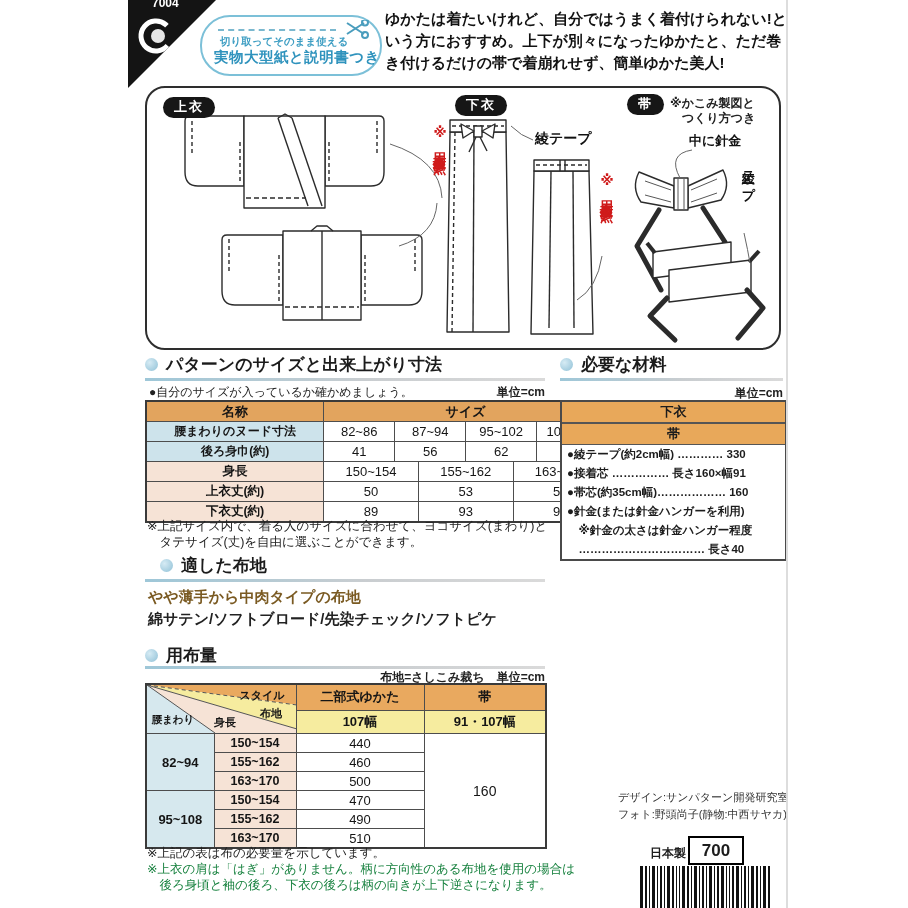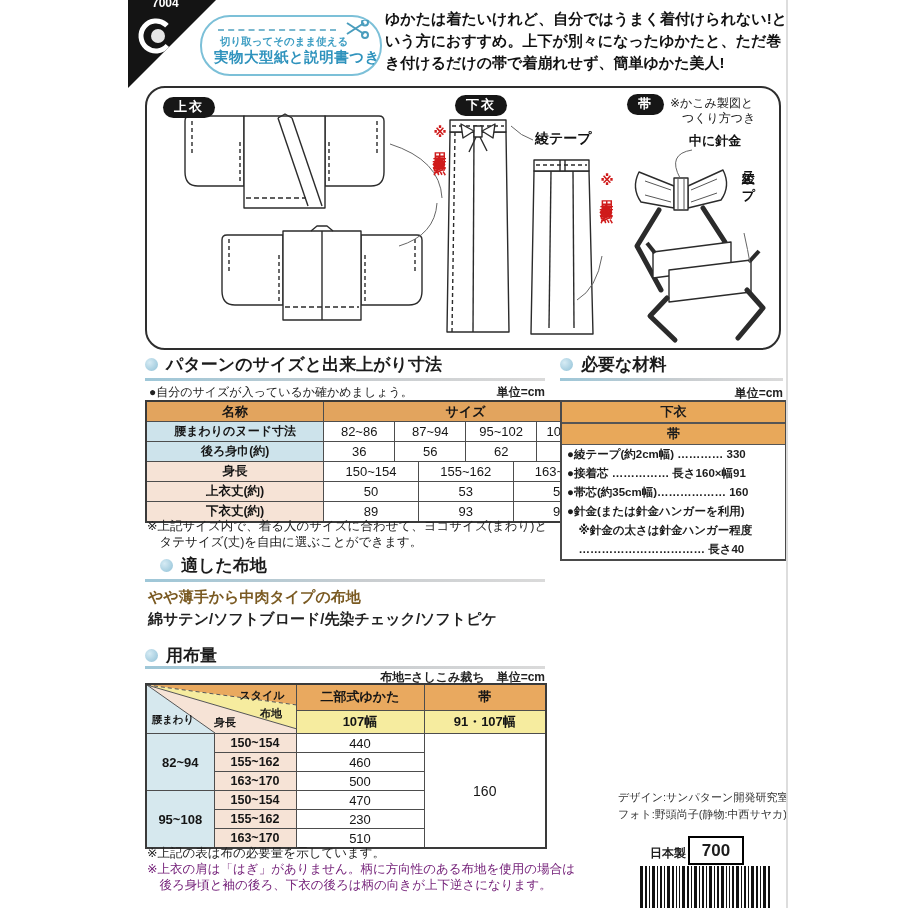--- a/index.html
+++ b/index.html
@@ -15,21 +15,21 @@
   .badge .dash{position:absolute;left:16px;top:12px;width:118px;border-top:2px dashed #7ab8cf;}
   .badge .l1{position:absolute;left:18px;top:18px;font-size:10.5px;font-weight:bold;color:#3e9ec3;white-space:nowrap;}
   .badge .l2{position:absolute;left:12px;top:31px;font-size:14.5px;font-weight:bold;color:#2f93bd;white-space:nowrap;letter-spacing:0.5px;}
   .intro{left:385px;top:8px;width:404px;font-size:15px;font-weight:bold;line-height:22px;color:#111;}
   
   .panel{left:145px;top:86px;width:632px;height:260px;border:2.5px solid #2e2e2e;border-radius:20px;background:#fff;}
   .pill{position:absolute;background:#161616;color:#fff;font-size:13px;font-weight:bold;
         padding:1px 11px 2px;border-radius:11px;letter-spacing:2px;white-space:nowrap;}
   .vred{position:absolute;writing-mode:vertical-rl;font-size:13.5px;font-weight:bold;color:#cf1b1b;letter-spacing:2px;white-space:nowrap;}
   .dlabel{position:absolute;font-size:14px;font-weight:bold;color:#111;white-space:nowrap;}
-  .obinote{position:absolute;font-size:12px;font-weight:normal;color:#222;line-height:15px;white-space:pre-line;}
+  .obinote{position:absolute;font-size:12px;font-weight:bold;color:#222;line-height:15px;white-space:pre-line;}
   
   .sec{position:absolute;display:flex;align-items:center;gap:8px;font-size:17px;font-weight:bold;color:#1b1b1b;white-space:nowrap;}
   .dot{width:13px;height:13px;border-radius:50%;background:radial-gradient(circle at 35% 35%,#d6ebf4,#8fc0d6);flex:0 0 auto;}
   .rule{position:absolute;height:2.5px;background:linear-gradient(to right,#9ec7d8,#c9cdd0 55%,#dadada);}
   .small{position:absolute;font-size:12px;color:#222;white-space:nowrap;}
   .unit{position:absolute;font-size:12px;font-weight:bold;color:#222;text-align:right;white-space:nowrap;}
   
   table{border-collapse:collapse;table-layout:fixed;}
   .t1,.t2{position:absolute;background:#fff;}
   .t1 td,.t2 td{border:1px solid #4d4d4d;text-align:center;vertical-align:middle;
@@ -40,21 +40,21 @@
   .t1 .blue{background:#cde3eb;font-weight:bold;font-size:12px;}
   .t1 .pink{background:#f6e3d6;font-weight:bold;font-size:12.5px;}
   .t2{left:145px;top:683px;width:400px;border:2px solid #3a3a3a;font-size:13px;}
   .t2 .or{background:#e9a95f;font-weight:bold;height:24px;}
   .t2 .ye{background:#f6ec9f;font-weight:bold;height:22px;}
   .t2 .wc{background:#d6e8ee;font-weight:bold;}
   .t2 .hc{background:#f6e3d6;font-weight:bold;font-size:12.5px;}
   .t2 td{height:18px;}
   .diagcell{position:relative;padding:0;}
   .foot{position:absolute;font-size:12.5px;line-height:16px;color:#222;white-space:pre-line;}
-  .rednote{color:#701a75;}
+  .rednote{color:#15803d;}
   
   .mat{left:560px;top:400px;width:223px;border:2px solid #4a4a4a;background:#fff;position:absolute;}
   .mat .mh{background:#e8a85a;border-top:1px solid #555;border-bottom:1px solid #555;
            text-align:center;font-weight:bold;font-size:13px;height:20px;line-height:20px;}
   .mat .mh:first-child{border-top:none;}
   .mat .mi{font-size:11.5px;font-weight:bold;line-height:19px;padding:0 5px;white-space:nowrap;overflow:hidden;}
   .credits{left:618px;top:789px;font-size:11px;line-height:17px;color:#333;white-space:nowrap;}
   .madein{left:650px;top:845px;font-size:12px;font-weight:bold;}
   .pricebox{left:688px;top:836px;width:52px;height:25px;border:2px solid #000000;text-align:center;
             font-size:17px;font-weight:bold;line-height:25px;background:#fff;}
@@ -205,21 +205,21 @@
     </tr>
     <tr>
       <td class="blue">腰まわりのヌード寸法</td>
       <td colspan="3">82~86</td>
       <td colspan="3">87~94</td>
       <td colspan="3">95~102</td>
       <td colspan="3">103~108</td>
     </tr>
     <tr>
       <td class="blue">後ろ身巾(約)</td>
-      <td colspan="3">36</td>
+      <td colspan="3">41</td>
       <td colspan="3">56</td>
       <td colspan="3">62</td>
       <td colspan="3">66</td>
     </tr>
     <tr>
       <td class="pink">身長</td>
       <td colspan="4">150~154</td>
       <td colspan="4">155~162</td>
       <td colspan="4">163~170</td>
     </tr>
@@ -301,21 +301,21 @@
       <td class="hc">163~170</td>
       <td>500</td>
     </tr>
     <tr>
       <td class="wc" rowspan="3">95~108</td>
       <td class="hc">150~154</td>
       <td>470</td>
     </tr>
     <tr>
       <td class="hc">155~162</td>
-      <td>230</td>
+      <td>490</td>
     </tr>
     <tr>
       <td class="hc">163~170</td>
       <td>510</td>
     </tr>
   </tbody>
     </table>
 
   <div class="foot" style="left:147px;top:845px">※上記の表は布の必要量を示しています。</div>
   <div class="foot rednote" style="left:147px;top:861px">※上衣の肩は「はぎ」がありません。柄に方向性のある布地を使用の場合は

